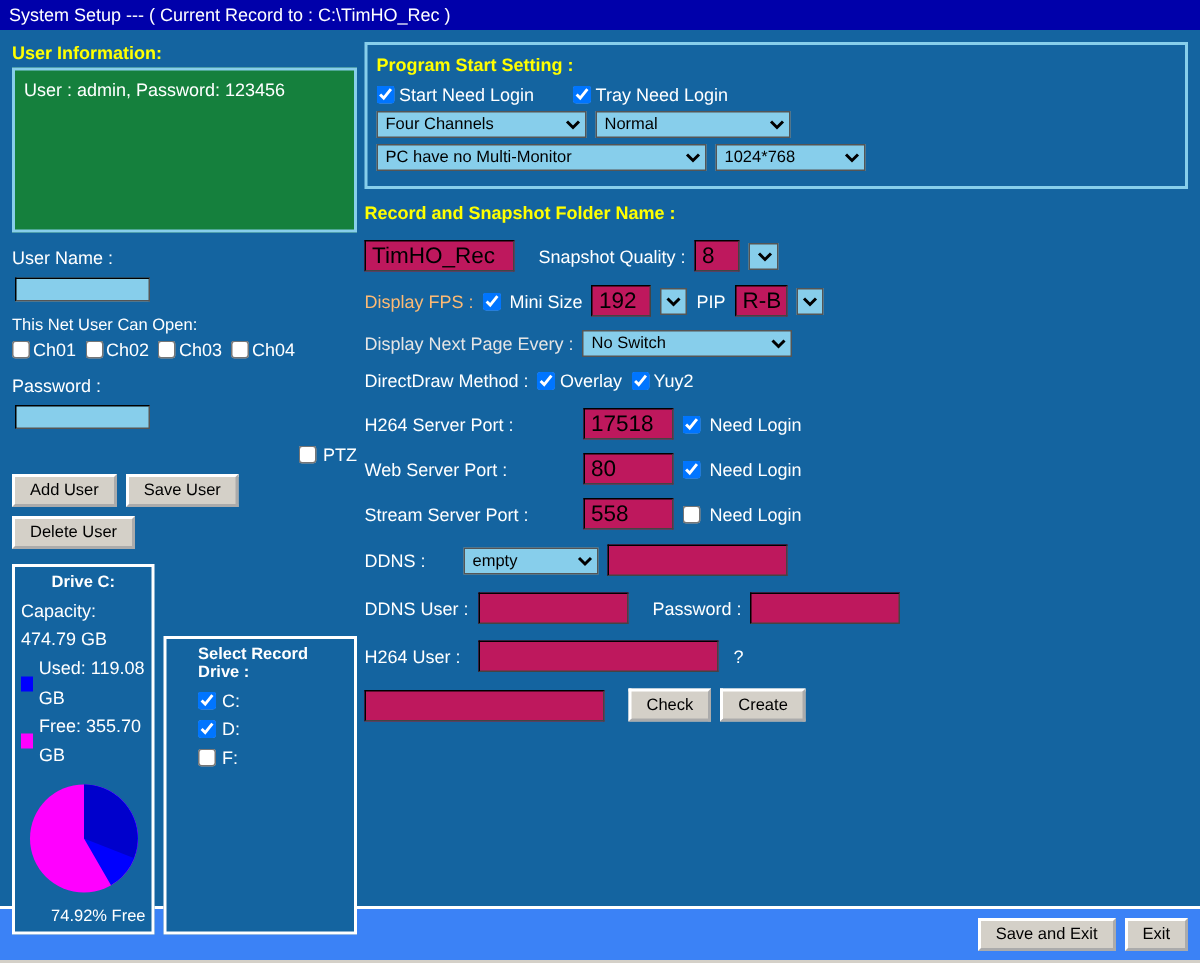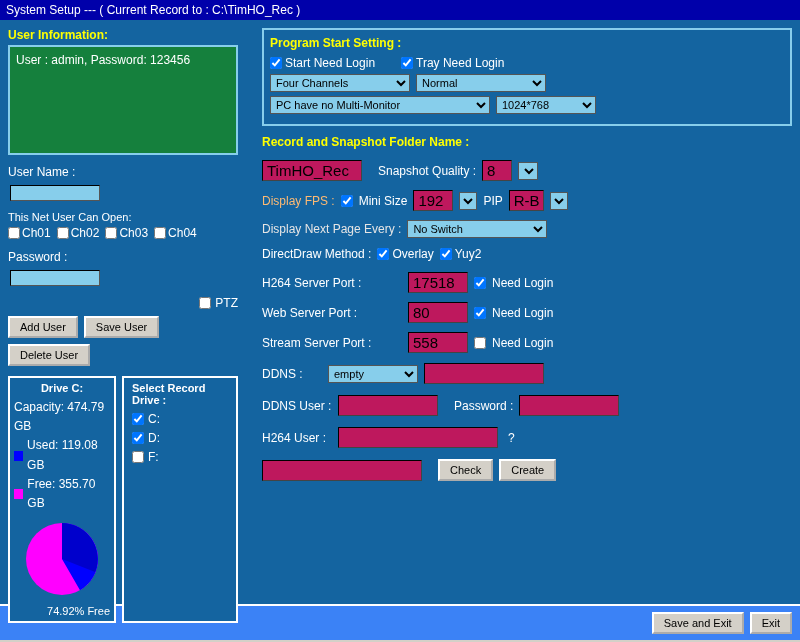--- a/index.html
+++ b/index.html
@@ -13,21 +13,21 @@
       display: flex;
       align-items: center;
       justify-content: space-between;
     }
     
     .main-content {
       display: flex;
       flex-direction: row;
       background: #1464a0;
       padding: 8px;
-      gap: 24px;
+      gap: 5px;
       height: calc(642px - 22px - 36px);
     }
     
     .left-panel {
       width: 230px;
       display: flex;
       flex-direction: column;
       gap: 6px;
     }
     
@@ -172,23 +172,24 @@
     }
     
     .free-text {
       color: white;
       font-size: 11px;
       text-align: right;
     }
     
     .select-record-section {
       border: 2px solid white;
-      padding: 4px 8px;
+      padding: 4px 21px;
       background: #1464a0;
       flex: 1;
+      margin-top: 48px;
     }
     
     .select-record-title {
       color: white;
       font-size: 11px;
       font-weight: bold;
       margin-bottom: 6px;
     }
     
     .drive-option {

